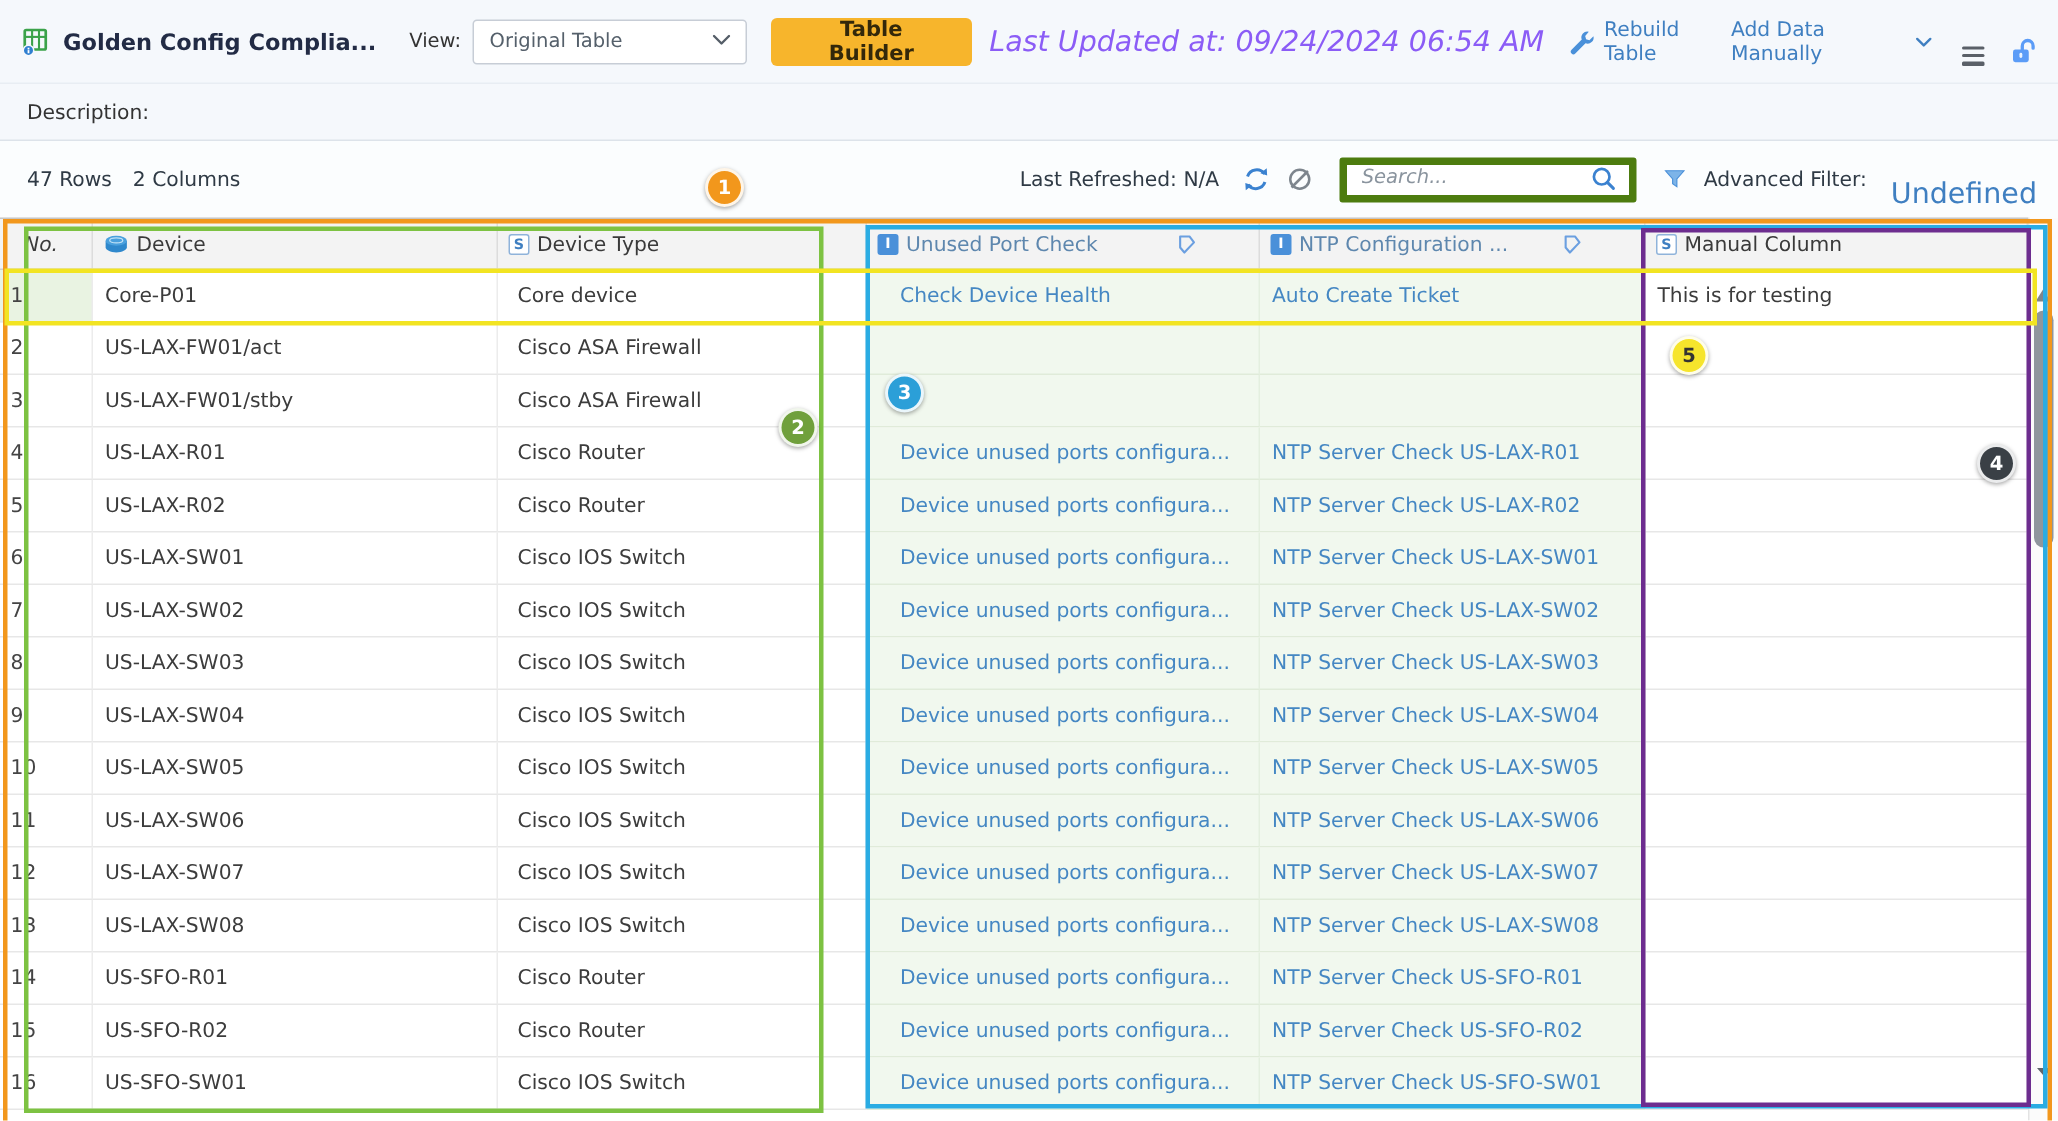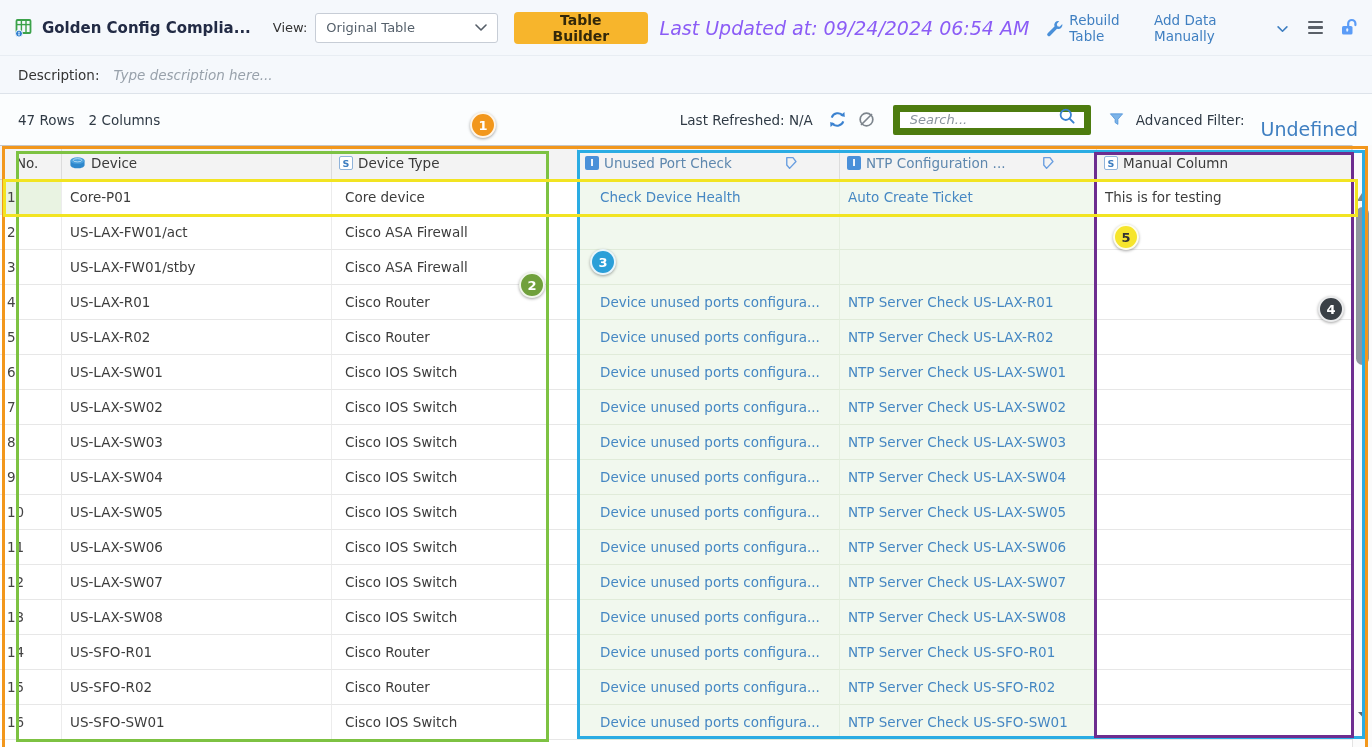--- a/index.html
+++ b/index.html
@@ -15,53 +15,53 @@
   .app-title{font-weight:bold;font-size:15px;color:#222b45;margin-right:22px;white-space:nowrap;}
   .view-label{color:#333;font-size:13px;margin-right:8px;}
   .select{width:192px;height:30px;background:#fff;border:1px solid #c7cdd6;border-radius:3px;
     display:flex;align-items:center;justify-content:space-between;padding:0 10px;box-sizing:border-box;color:#55606b;cursor:pointer;}
   .tb-btn{margin-left:16px;height:32px;background:#f7b52c;border:none;border-radius:4px;
     font-family:inherit;font-size:14px;font-weight:bold;color:#33280a;padding:0 18px;cursor:pointer;}
   .last-updated{font-style:italic;color:#8b5cf6;font-size:19px;margin-left:12px;white-space:nowrap;}
   .link{color:#3f7fc1;cursor:pointer;text-decoration:none;}
   .rebuild{margin-left:6px;font-size:13.5px;}
   .wrench{margin-left:16px;display:inline-flex;}
-  .top-right{margin-left:auto;display:flex;align-items:center;}
+  .top-right{margin-left:auto;display:flex;align-items:flex-end;}
   .add-data{font-size:13.5px;display:inline-flex;align-items:center;gap:7px;}
   .ham{margin-left:20px;display:inline-flex;flex-direction:column;gap:3px;cursor:pointer;}
   .ham span{width:15px;height:2.2px;background:#5a6068;border-radius:1px;}
   .lock{margin-left:16px;display:inline-flex;cursor:pointer;}
   
   .desc-row{position:absolute;left:0;top:56px;right:0;height:38px;background:#f5f8fc;
     border-bottom:1px solid #dde3ea;display:flex;align-items:center;padding-left:18px;box-sizing:border-box;}
   .desc-label{color:#333;font-size:13.5px;margin-right:14px;}
   .desc-input{font-style:italic;color:#98a1ab;font-size:13.5px;flex:1;outline:none;}
   
   .toolbar{position:absolute;left:0;top:94px;right:0;height:51px;background:#fbfdfe;
     display:flex;align-items:center;padding:0 14px 0 18px;box-sizing:border-box;}
   .count{color:#2f3a45;font-size:13.5px;}
   .count + .count{margin-left:14px;}
   .tb-right{margin-left:auto;display:flex;align-items:center;}
   .refreshed{color:#2f3a45;font-size:13.5px;margin-right:10px;}
   .icon-btn{display:inline-flex;margin:0 5px;cursor:pointer;}
-  .searchbox{width:198px;height:30px;background:#fff;border:7px solid #4d7c0f;border-radius:2px;
-    display:flex;align-items:flex-end;margin:0 12px;padding:0 8px;box-sizing:border-box;}
+  .searchbox{width:198px;height:30px;background:#fff;border:5px solid #4d7c0f;border-radius:2px;
+    display:flex;align-items:flex-start;margin:0 12px;padding:0 8px;box-sizing:border-box;}
   .searchbox input{border:none;outline:none;flex:1;font-family:inherit;font-size:13px;font-style:italic;color:#555;background:transparent;min-width:0;}
   .searchbox input::placeholder{color:#8a949e;font-style:italic;}
   .af-label{color:#2f3a45;font-size:13.5px;margin:0 16px 0 6px;}
   .af-value{font-size:19px;margin-top:19px;}
   
   .tablewrap{position:absolute;left:0;top:145px;width:1352px;bottom:0;}
   .thead,.trow{display:grid;grid-template-columns:62px 270px 246px 262px 257px 255px;}
   .thead{height:35px;background:#f3f3f3;border-top:1px solid #c6c6c6;border-bottom:1px solid #cfcfcf;box-sizing:border-box;}
   .th{display:flex;align-items:center;border-right:1px solid #dcdcdc;box-sizing:border-box;
       padding-left:7px;color:#3a3a3a;font-size:13.5px;white-space:nowrap;overflow:hidden;position:relative;cursor:pointer;}
   .th.blue-h{color:#5e87ae;}
   .th .lbl{overflow:hidden;text-overflow:ellipsis;}
-  .th-no{padding-left:16px;}
+  .th-no{padding-left:16px;font-style:italic;}
   .t-icon{flex:0 0 auto;display:inline-flex;margin-right:5px;}
   .type-badge{flex:0 0 auto;width:14px;height:14px;line-height:14px;text-align:center;border-radius:2px;
       font-size:9.5px;font-weight:bold;margin-right:5px;}
   .type-s{background:#fff;border:1px solid #8fb3da;color:#3f7fc1;box-sizing:border-box;}
   .type-i{background:#4a90d9;color:#fff;}
   .tag-ic{position:absolute;right:40px;top:9px;cursor:pointer;}
   .tbody{position:relative;}
   .trow{height:35px;}
   .td{display:flex;align-items:center;padding-left:8px;border-right:1px solid #ececec;border-bottom:1px solid #e7e7e7;
       box-sizing:border-box;color:#3c3c3c;font-size:13.5px;white-space:nowrap;overflow:hidden;}
@@ -135,21 +135,20 @@
         <path d="M9.2 8.2V5.6a3.6 3.6 0 0 1 7.2 0v1.5" fill="none" stroke="#5b9cf7" stroke-width="2.2" stroke-linecap="round"></path>
         <rect x="3" y="8" width="10.5" height="8.5" rx="1.6" fill="#5b9cf7"></rect>
         <rect x="7.3" y="10.2" width="1.9" height="3.4" rx="0.95" fill="#eaf3ff"></rect>
       </svg>
     </span>
   </div>
 </div>
 
 <div class="desc-row">
   <span class="desc-label">Description:</span>
-  <span class="desc-input">Type description here...</span>
 </div>
 
 <div class="toolbar">
   <span class="count">47 Rows</span>
   <span class="count">2 Columns</span>
   <div class="tb-right">
     <span class="refreshed">Last Refreshed: N/A</span>
     <span class="icon-btn">
       <svg width="19" height="19" viewBox="0 0 18 18">
         <path d="M14.2 5.6A6.1 6.1 0 0 0 3.5 7.2" fill="none" stroke="#3b82d0" stroke-width="1.9"></path>

